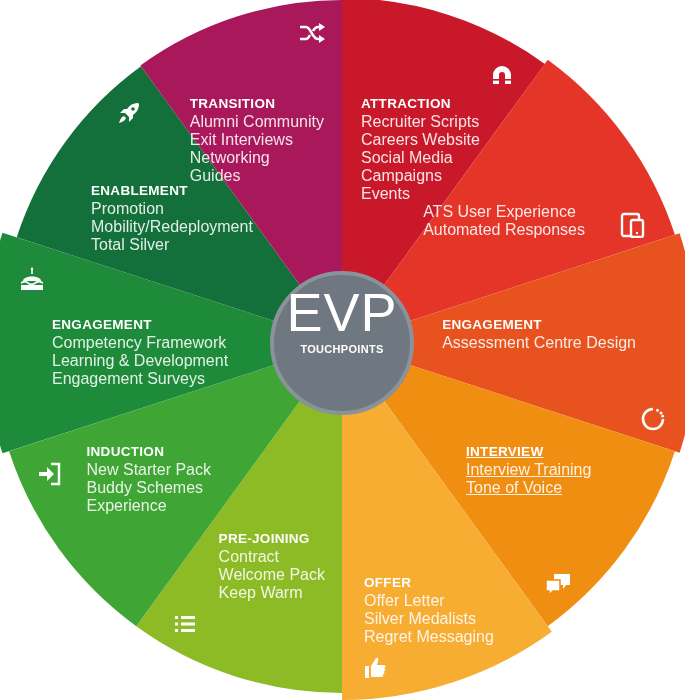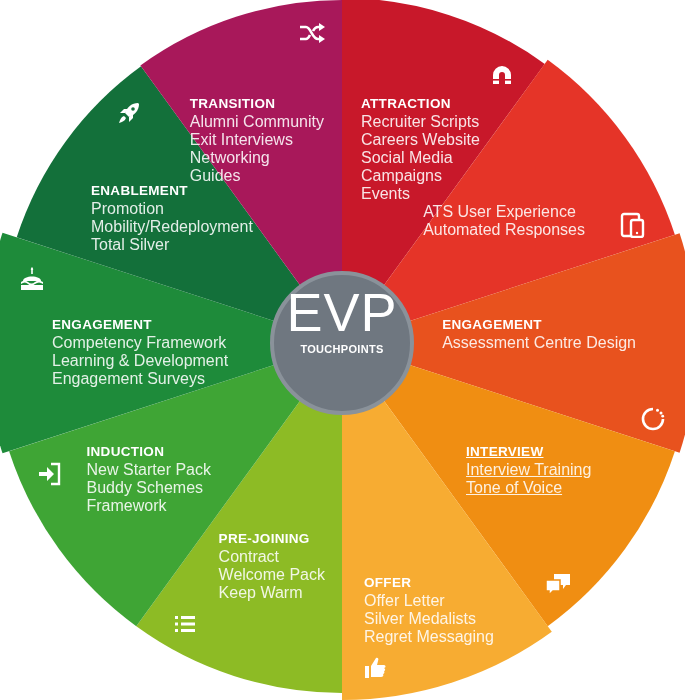--- a/index.html
+++ b/index.html
@@ -70,21 +70,21 @@
   <div class="title">PRE-JOINING</div>
   <div class="item">Contract</div>
   <div class="item">Welcome Pack</div>
   <div class="item">Keep Warm</div>
 </div>
 
 <div class="seg right" style="right:474px; top:443px;">
   <div class="title">INDUCTION</div>
   <div class="item">New Starter Pack</div>
   <div class="item">Buddy Schemes</div>
-  <div class="item">Framework</div>
+  <div class="item">Experience</div>
 </div>
 
 <div class="seg left" style="left:52px; top:316px;">
   <div class="title">ENGAGEMENT</div>
   <div class="item">Competency Framework</div>
   <div class="item">Learning &amp; Development</div>
   <div class="item">Engagement Surveys</div>
 </div>
 
 <div class="seg left" style="left:91px; top:182px;">

